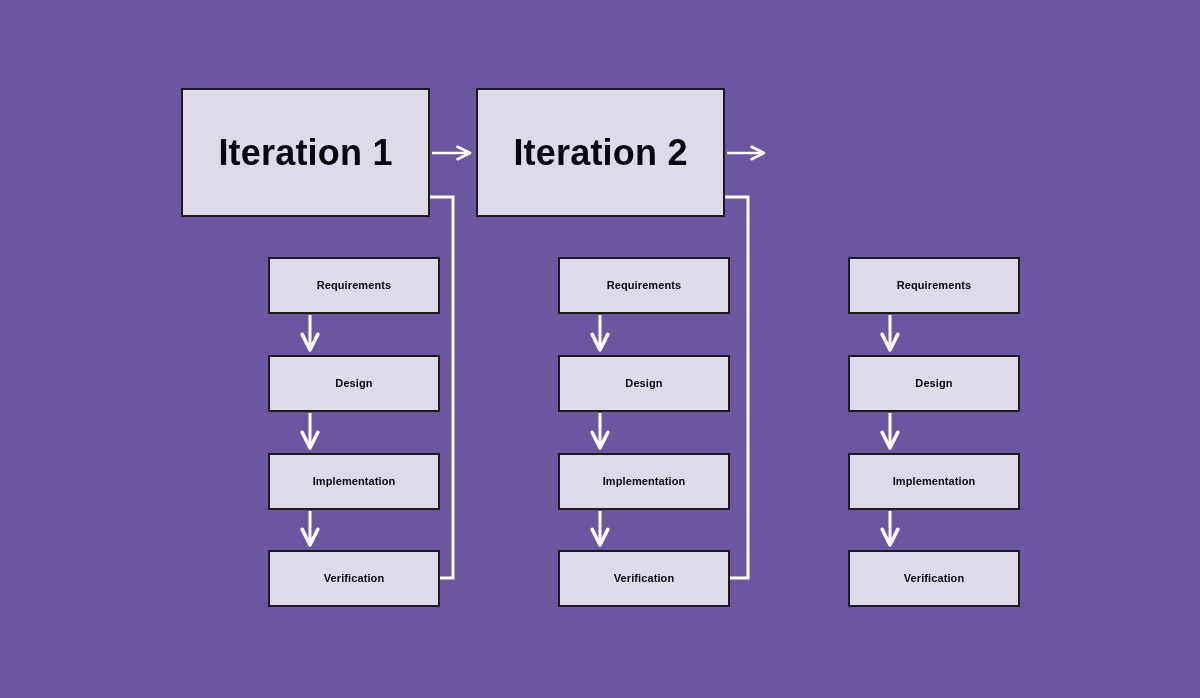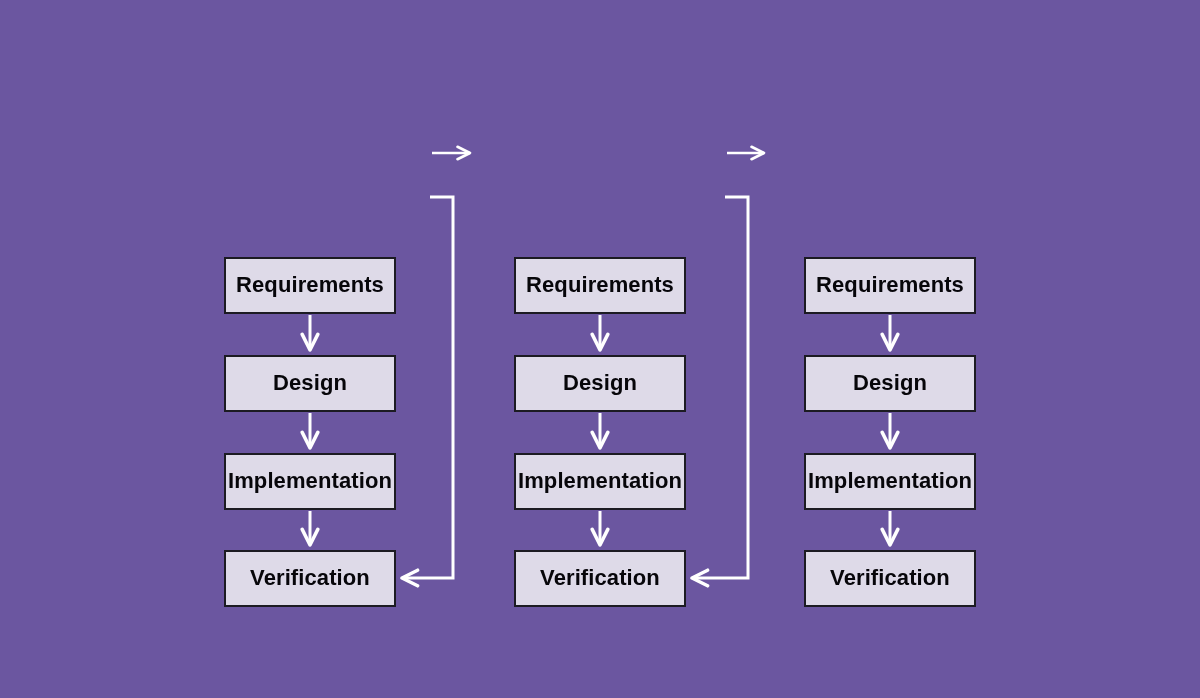--- a/index.html
+++ b/index.html
@@ -37,22 +37,23 @@
     text-align: center;
     color: #07060A;
     font-weight: bold;
     line-height: 1.1;
   }
   .iteration-node {
     font-size: 36px;
     letter-spacing: 0.2px;
   }
   .phase-node {
-    font-size: 22px;
+    font-size: 11px;
     letter-spacing: 0.1px;
+    margin-left: 44px;
   }
 </style>
 </head>
 <body>
 
 <div id="diagram">
 
   <svg class="svg-layer" viewBox="0 0 1200 698" xmlns="http://www.w3.org/2000/svg">
     <defs>
       <marker id="arrow-right" viewBox="0 0 10 10" refX="9" refY="5" markerWidth="6" markerHeight="6" orient="auto-start-reverse">
@@ -79,33 +80,39 @@
 
     <line x1="890" y1="315" x2="890" y2="350" stroke="#FFFFFF" stroke-width="3" marker-end="url(#arrow-down)"></line>
     <line x1="890" y1="413" x2="890" y2="448" stroke="#FFFFFF" stroke-width="3" marker-end="url(#arrow-down)"></line>
     <line x1="890" y1="511" x2="890" y2="545" stroke="#FFFFFF" stroke-width="3" marker-end="url(#arrow-down)"></line>
 
     <path d="M 430 197 L 453 197 L 453 578 L 402 578" fill="none" stroke="#FFFFFF" stroke-width="3" stroke-linejoin="miter" marker-end="url(#arrow-left)"></path>
 
     <path d="M 725 197 L 748 197 L 748 578 L 692 578" fill="none" stroke="#FFFFFF" stroke-width="3" stroke-linejoin="miter" marker-end="url(#arrow-left)"></path>
   </svg>
 
+  <div class="node iteration-node" style="left:181px; top:88px; width:249px; height:129px;">
+    <span>Iteration 1</span>
+  </div>
   <div class="node phase-node" style="left:224px; top:257px; width:172px; height:57px;">
     <span>Requirements</span>
   </div>
   <div class="node phase-node" style="left:224px; top:355px; width:172px; height:57px;">
     <span>Design</span>
   </div>
   <div class="node phase-node" style="left:224px; top:453px; width:172px; height:57px;">
     <span>Implementation</span>
   </div>
   <div class="node phase-node" style="left:224px; top:550px; width:172px; height:57px;">
     <span>Verification</span>
   </div>
 
+  <div class="node iteration-node" style="left:476px; top:88px; width:249px; height:129px;">
+    <span>Iteration 2</span>
+  </div>
   <div class="node phase-node" style="left:514px; top:257px; width:172px; height:57px;">
     <span>Requirements</span>
   </div>
   <div class="node phase-node" style="left:514px; top:355px; width:172px; height:57px;">
     <span>Design</span>
   </div>
   <div class="node phase-node" style="left:514px; top:453px; width:172px; height:57px;">
     <span>Implementation</span>
   </div>
   <div class="node phase-node" style="left:514px; top:550px; width:172px; height:57px;">

